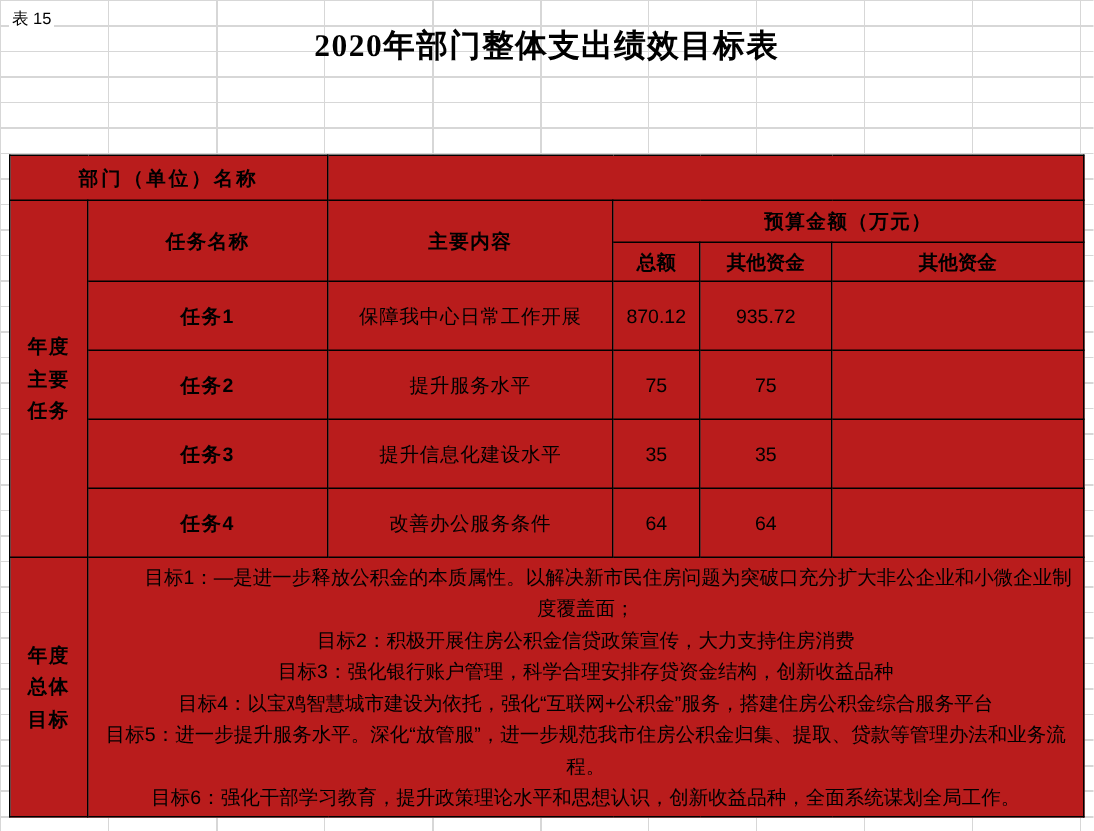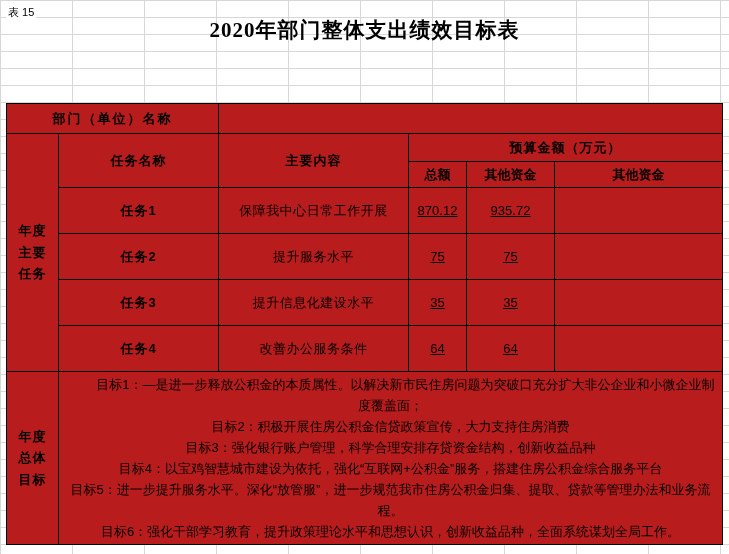--- a/index.html
+++ b/index.html
@@ -100,21 +100,20 @@
     font-size: 13.5px;
     letter-spacing: 1px;
   }
   .task-content {
     font-size: 13.5px;
     letter-spacing: 0.5px;
   }
   .num {
     font-size: 13px;
     font-family: "Liberation Serif", serif;
-    text-decoration: underline;
   }
   .goals {
     text-align: left;
     font-size: 12.4px;
     line-height: 1.62;
     padding: 6px 8px 6px 10px;
   }
   .goals p {
     margin: 0;
     padding: 0;

